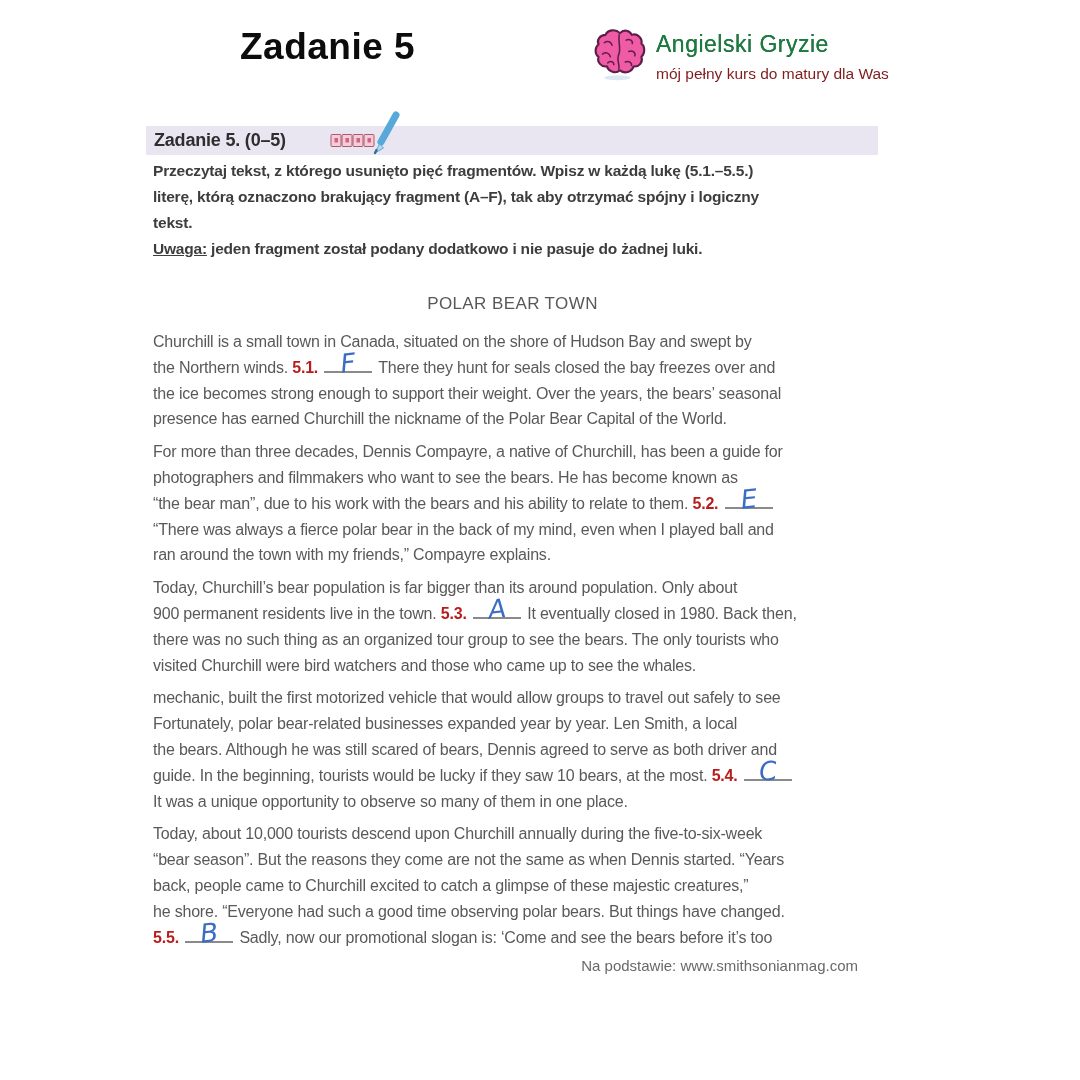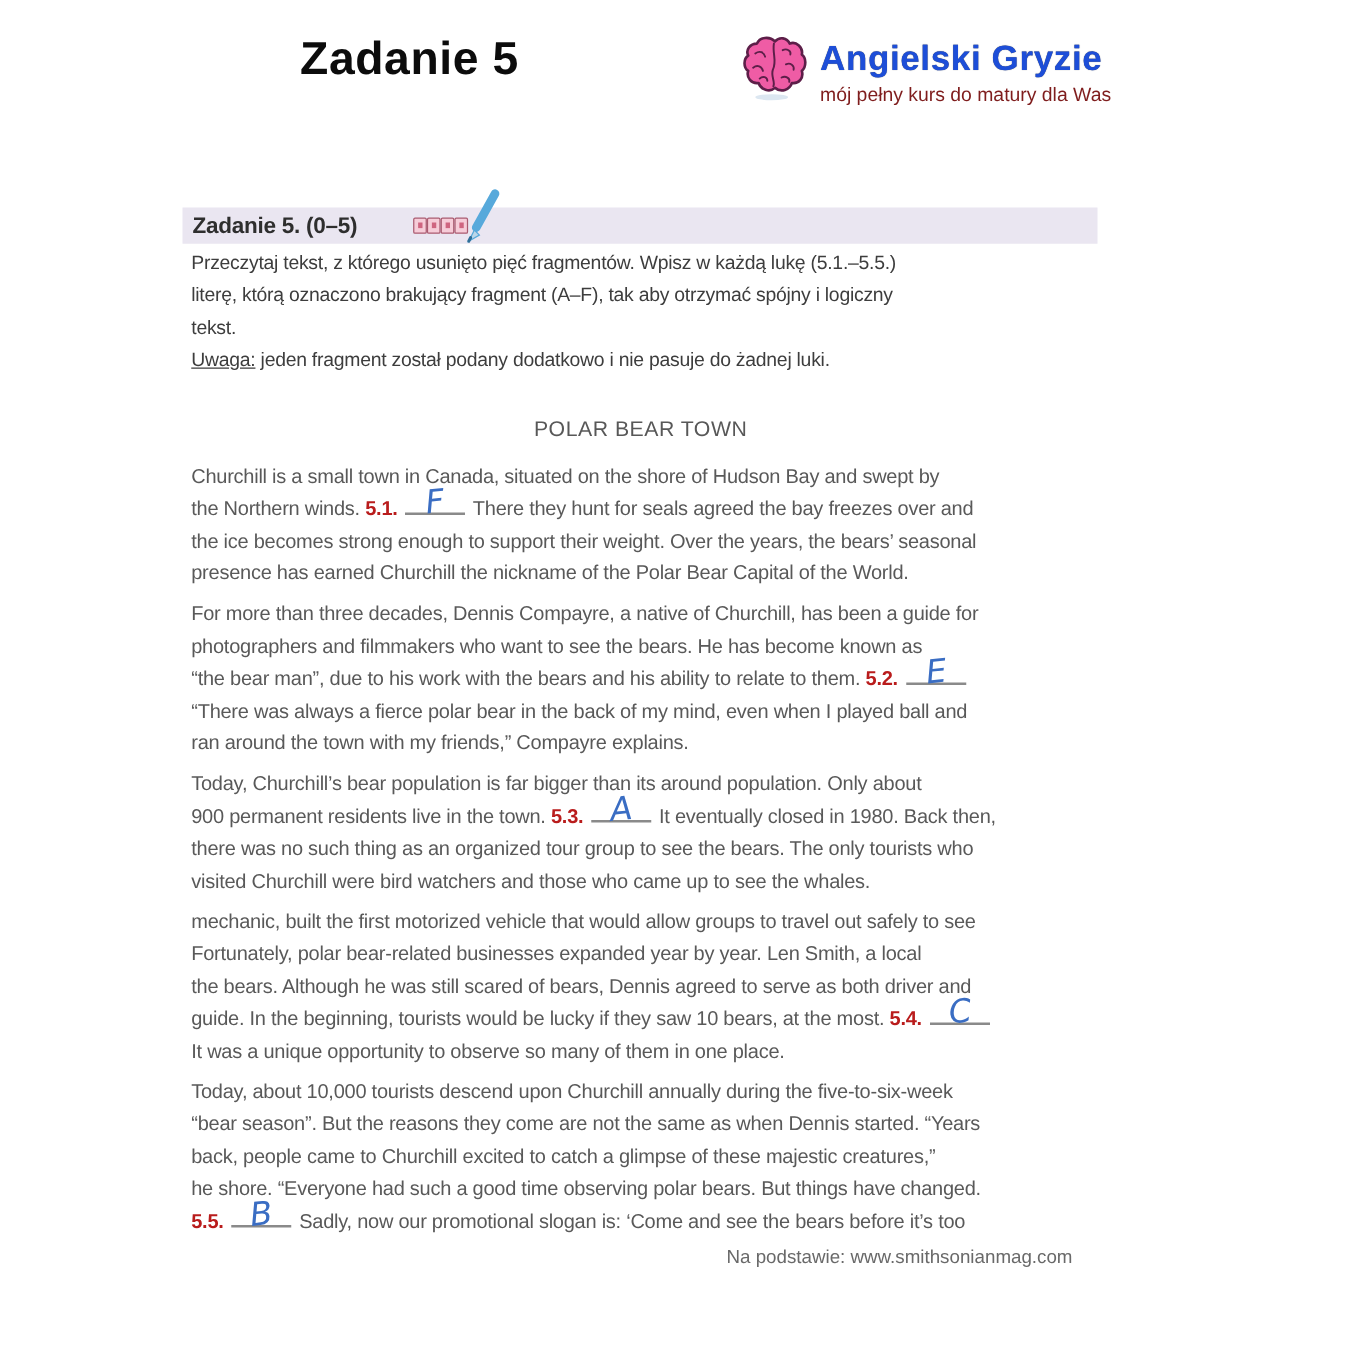--- a/index.html
+++ b/index.html
@@ -4,35 +4,35 @@
 <style>
   * { margin:0; padding:0; box-sizing:border-box; }
   html,body { width:1080px; height:1080px; background:#ffffff; font-family:"Liberation Sans",sans-serif; overflow:hidden; }
   .stage { position:relative; width:1080px; height:1080px; background:#ffffff; }
 
   
   .page-title { position:absolute; left:240px; top:26px; font-size:37px; font-weight:bold; color:#0c0c0c; letter-spacing:.5px; }
 
   .logo { position:absolute; left:592px; top:26px; display:grid; grid-template-columns:60px auto; grid-template-rows:auto auto; column-gap:4px; }
   .brain-wrap { grid-row:1 / span 2; width:58px; }
-  .logo-name { font-size:28px; font-weight:bold; color:#1d4ed8; letter-spacing:.5px; line-height:1.1; margin-top:6px;
+  .logo-name { font-size:23px; font-weight:normal; color:#15803d; letter-spacing:.5px; line-height:1.1; margin-top:6px;
                text-shadow:0 0 .6px #454545; }
   .logo-subtitle { font-size:15.5px; color:#7f1d1d; margin-top:3px; }
 
   
   .doc { position:absolute; left:146px; top:126px; width:732px; }
 
-  .task-bar { position:relative; height:29px; background:#eae6f1; display:flex; align-items:center;margin-top:40px; }
+  .task-bar { position:relative; height:29px; background:#eae6f1; display:flex; align-items:center; }
   .task-bar-label { font-size:18px; font-weight:bold; color:#2e2e2e; padding-left:8px; letter-spacing:-0.2px; }
   .boxes-icon { position:absolute; left:184px; top:7px; }
   .pen-icon { position:absolute; left:224px; top:-16px; }
 
   .doc-inner { padding-left:7px; padding-right:6px; }
 
-  .instructions { margin-top:3px; font-size:15.5px; font-weight:normal; color:#3d3d3d; line-height:26px; letter-spacing:-0.2px; }
+  .instructions { margin-top:3px; font-size:15.5px; font-weight:bold; color:#3d3d3d; line-height:26px; letter-spacing:-0.2px; }
   .instr-line { white-space:pre; }
   .note-label { text-decoration:underline; }
 
   .article-title { margin-top:32px; text-align:center; color:#585858; font-size:17px; letter-spacing:.4px; }
 
   .article-body { margin-top:15px; font-size:16px; color:#595959; line-height:25.8px; letter-spacing:-0.2px; }
   .para { margin-bottom:7px; }
   .tline { white-space:pre; }
   .gnum { font-weight:bold; color:#b91c1c; }
 
@@ -102,21 +102,21 @@
         <div class="instr-line">literę, którą oznaczono brakujący fragment (A–F), tak aby otrzymać spójny i logiczny</div>
         <div class="instr-line">tekst.</div>
         <div class="instr-line"><span class="note-label">Uwaga:</span><span> jeden fragment został podany dodatkowo i nie pasuje do żadnej luki.</span></div>
       </div>
 
       <div class="article-title">POLAR BEAR TOWN</div>
 
       <div class="article-body">
           <div class="para">
             <div class="tline"><span>Churchill is a small town in Canada, situated on the shore of Hudson Bay and swept by</span></div>
-            <div class="tline"><span>the Northern winds. </span><span class="gnum">5.1.</span><span> </span><span class="gap"><span class="ans">F</span></span><span> There they hunt for seals agreed the bay freezes over and</span></div>
+            <div class="tline"><span>the Northern winds. </span><span class="gnum">5.1.</span><span> </span><span class="gap"><span class="ans">F</span></span><span> There they hunt for seals closed the bay freezes over and</span></div>
             <div class="tline"><span>the ice becomes strong enough to support their weight. Over the years, the bears’ seasonal</span></div>
             <div class="tline"><span>presence has earned Churchill the nickname of the Polar Bear Capital of the World.</span></div>
           </div>
           <div class="para">
             <div class="tline"><span>For more than three decades, Dennis Compayre, a native of Churchill, has been a guide for</span></div>
             <div class="tline"><span>photographers and filmmakers who want to see the bears. He has become known as</span></div>
             <div class="tline"><span>“the bear man”, due to his work with the bears and his ability to relate to them. </span><span class="gnum">5.2.</span><span> </span><span class="gap"><span class="ans">E</span></span></div>
             <div class="tline"><span>“There was always a fierce polar bear in the back of my mind, even when I played ball and</span></div>
             <div class="tline"><span>ran around the town with my friends,” Compayre explains.</span></div>
           </div>

